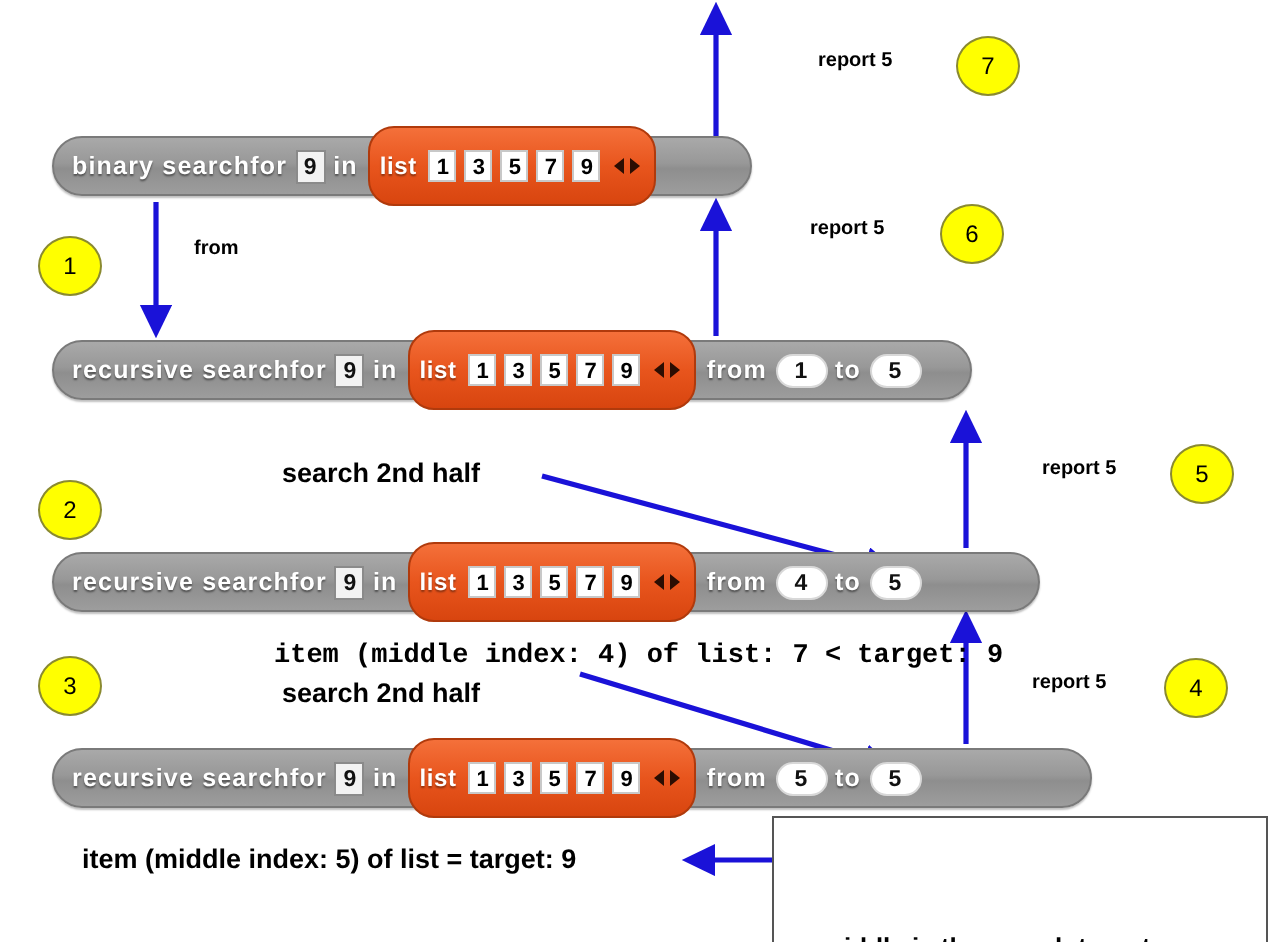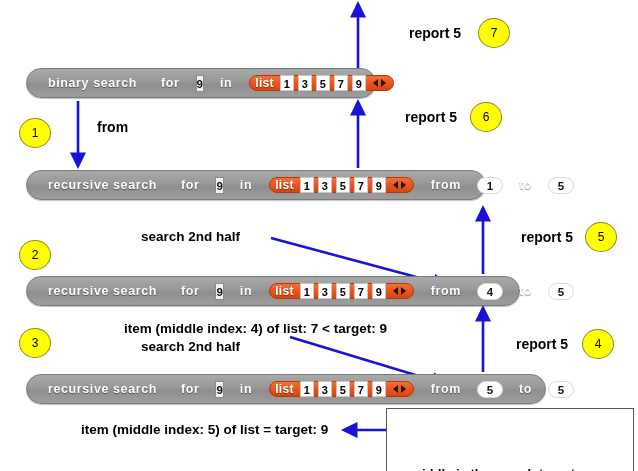--- a/index.html
+++ b/index.html
@@ -25,21 +25,21 @@
     box-sizing:border-box;
     box-shadow:0 1px 1px rgba(0,0,0,.25);
     white-space:nowrap;
   }
   .blk-label{
     color:#ffffff;
     font-size:12.5px;
     font-weight:bold;
     letter-spacing:.6px;
     text-shadow:0 1px 1px rgba(0,0,0,.45);
-    margin:0 12px;
+    margin:0 0;
   }
   
   .slot-oval{
     background:#ffffff;
     color:#111;
     font-size:11.5px;
     font-weight:bold;
     border-radius:9px;
     min-width:26px;
     height:17px;
@@ -60,21 +60,21 @@
     margin:0 4px;
     border:1px solid #8a8a8a;
     box-sizing:border-box;
   }
   
   .list-rep{
     display:flex;align-items:center;
     background:linear-gradient(to bottom,#f4703a 0%,#e8551d 50%,#d8450f 100%);
     border:1px solid #b03a0c;
     border-radius:13px;
-    height:16px;
+    height:40px;
     padding:0 5px;
     margin:0 5px;
     box-sizing:border-box;
   }
   .list-word{
     color:#ffffff;font-size:12px;font-weight:bold;
     letter-spacing:.3px;
     text-shadow:0 1px 1px rgba(0,0,0,.4);
     margin-right:4px;
   }
@@ -114,21 +114,21 @@
     position:absolute;
     color:#000;
     font-size:13.5px;
     font-weight:bold;
     line-height:17px;
     white-space:pre;
   }
   .rep{
     position:absolute;
     color:#000;
-    font-size:14px;
+    font-size:10px;
     font-weight:bold;
     white-space:nowrap;
   }
   
   .callout{
     position:absolute;
     border:1px solid #555;
     background:#ffffff;
     padding:5px 7px 6px 9px;
     font-size:13px;
@@ -267,23 +267,23 @@
 
   <div class="rep" style="left:97px;top:119px;">from</div>
 
   <div class="rep" style="left:409px;top:25px;">report 5</div>
   <div class="rep" style="left:405px;top:109px;">report 5</div>
   <div class="rep" style="left:521px;top:229px;">report 5</div>
   <div class="rep" style="left:516px;top:336px;">report 5</div>
 
   <div class="note" style="left:141px;top:228px;">search 2nd half</div>
 
-  <div class="note" style="left:124px;top:320px;">item (middle index: 4) of list: 7 &lt; target: 9</div>
+  <div class="note" style="left:137px;top:320px;font-family:Liberation Mono, monospace;">item (middle index: 4) of list: 7 &lt; target: 9</div>
   <div class="note" style="left:141px;top:338px;">search 2nd half</div>
 
-  <div class="note" style="left:41px;top:421px;margin-left:40px;">item (middle index: 5) of list = target: 9</div>
+  <div class="note" style="left:41px;top:421px;">item (middle index: 5) of list = target: 9</div>
 
   <div class="callout" style="left:386px;top:408px;width:248px;">
     <br>
     <span>middle is the search target</span>
   </div>
 
 </div>
 
 </body></html>

